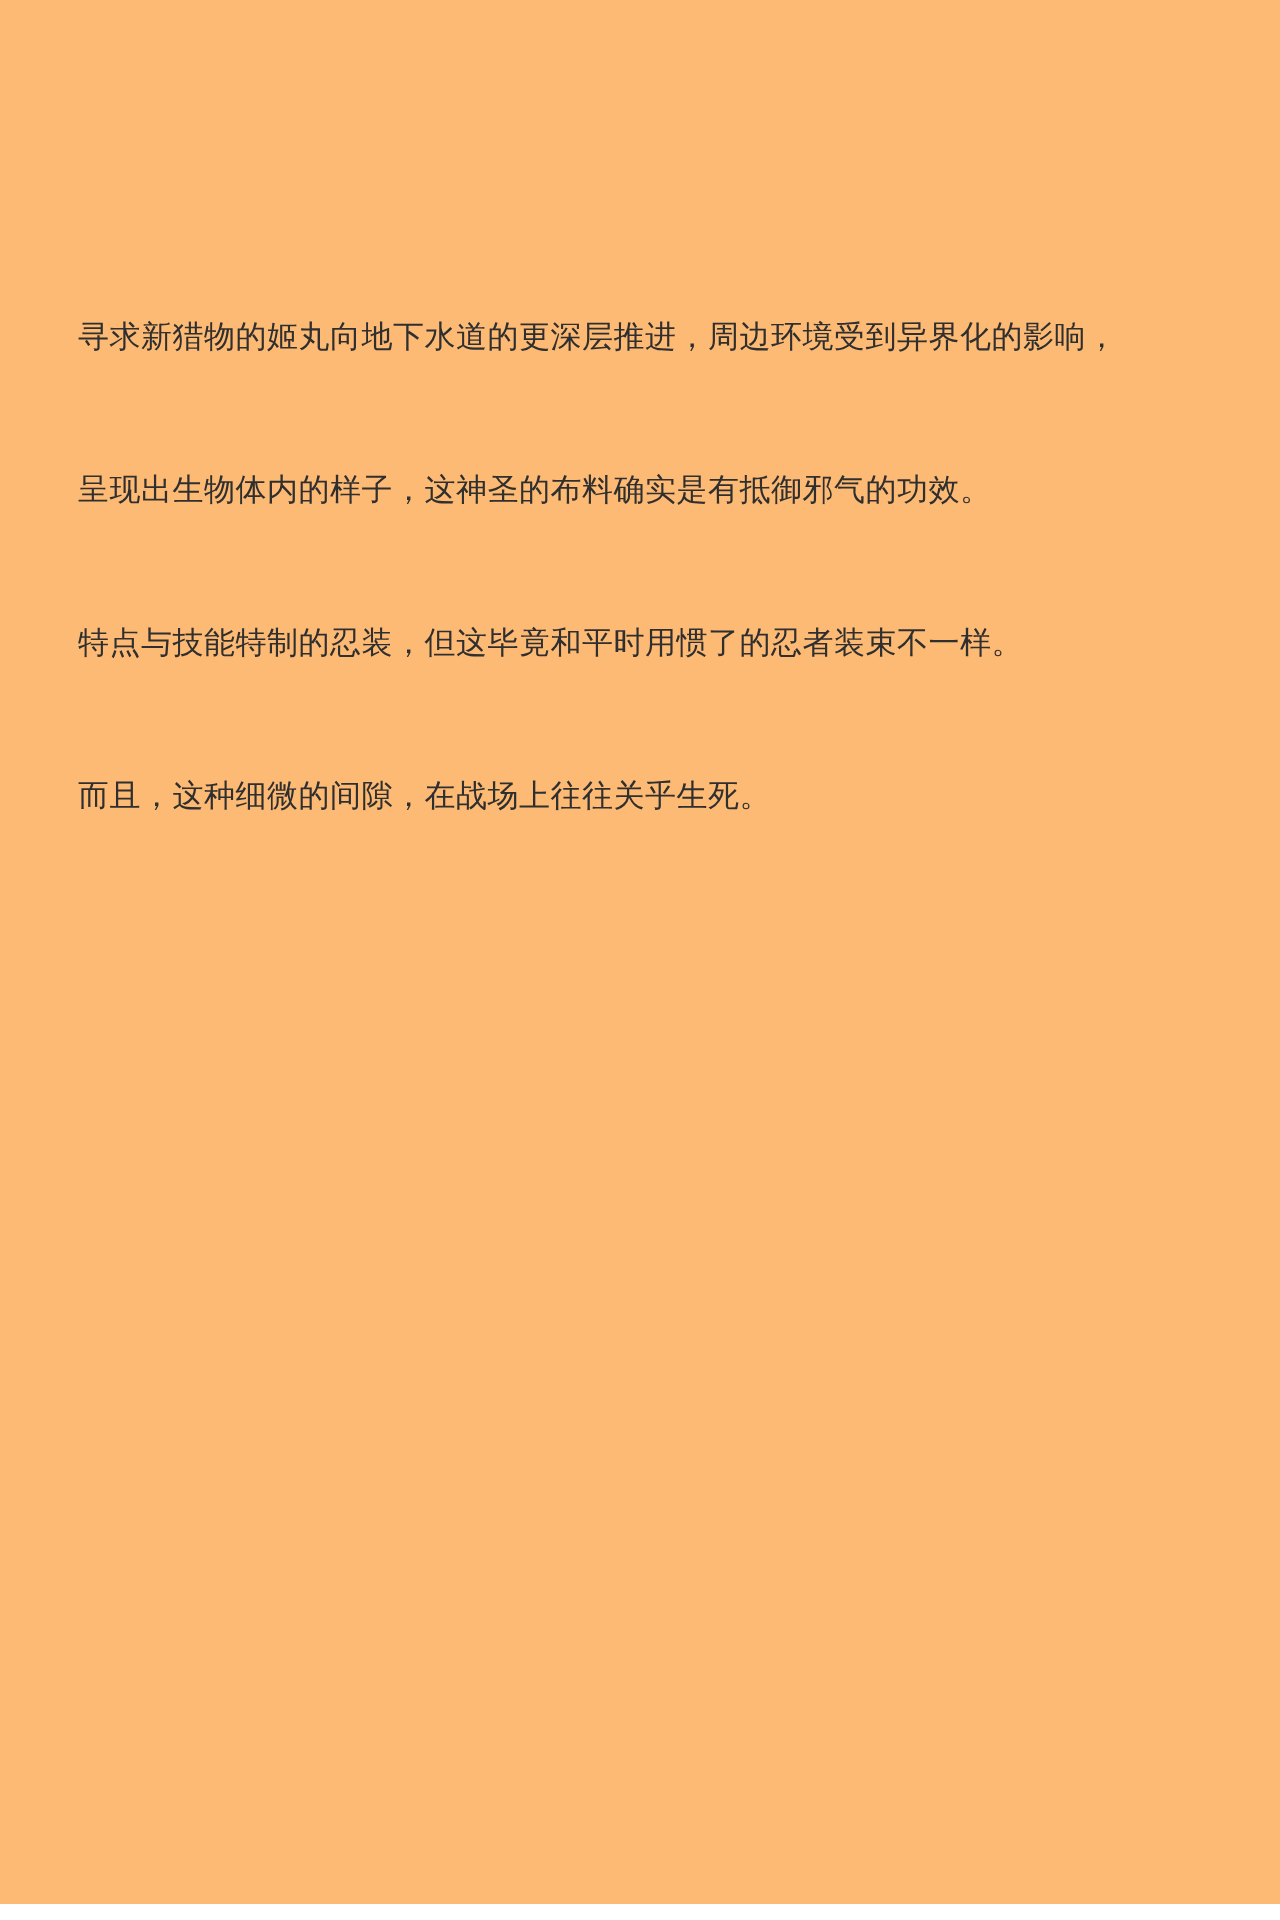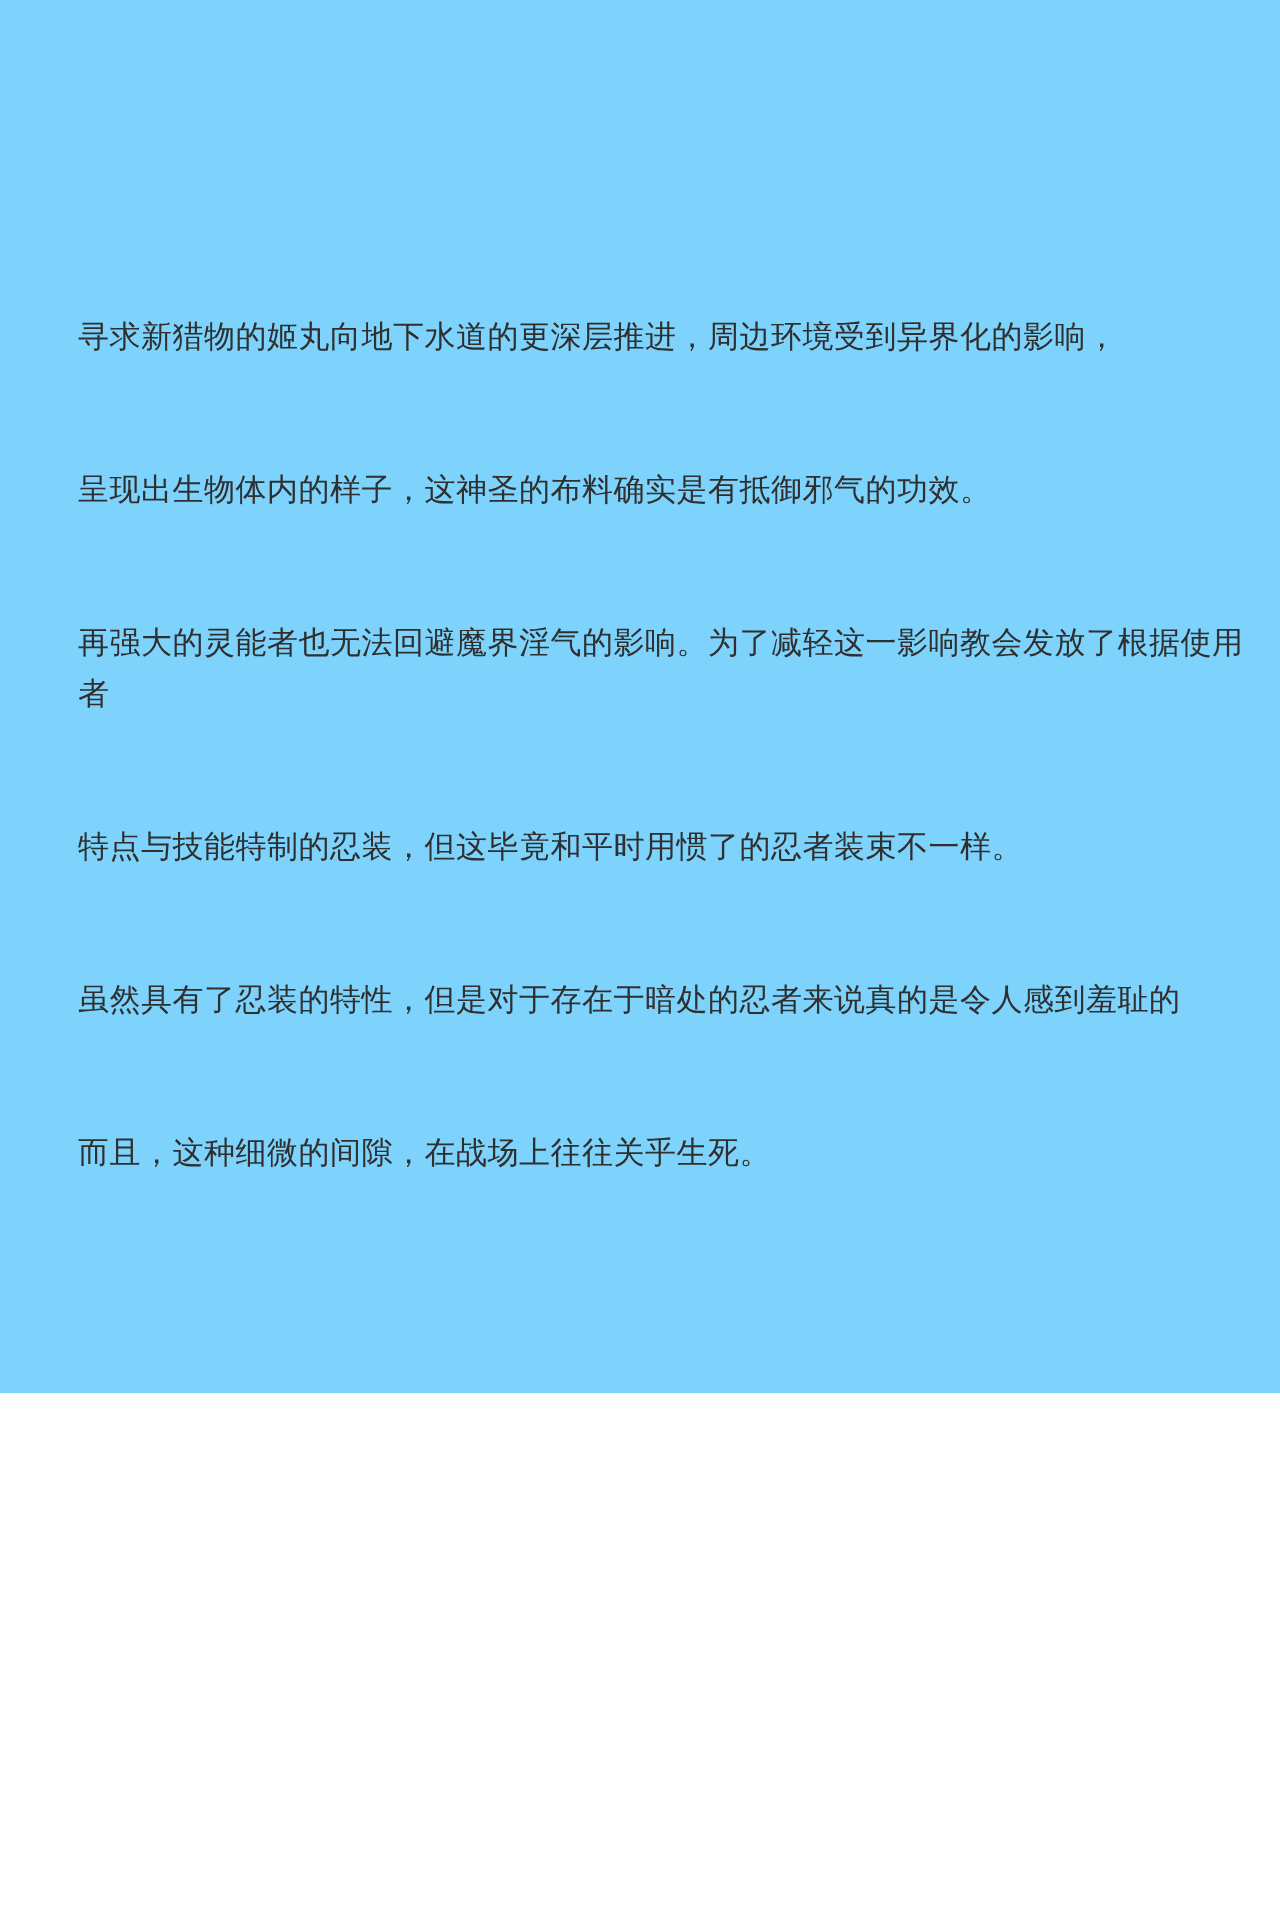--- a/index.html
+++ b/index.html
@@ -12,22 +12,22 @@
     height: 1920px;
     position: relative;
     overflow: hidden;
     font-family: "DejaVu Sans", sans-serif;
   }
   .page {
     position: absolute;
     left: 0;
     top: 0;
     width: 1280px;
-    height: 1393px;
-    background: #7dd3fc;
+    height: 1904px;
+    background: #fdba74;
   }
   .text-block {
     position: absolute;
     left: 78px;
     top: 209px;
     width: 1185px;
     color: #2f2f2f;
     font-size: 31px;
     font-weight: 300;
     line-height: 51px;
@@ -39,23 +39,21 @@
     min-height: 51px;
   }
 </style>
 </head>
 <body>
 
 <div class="page">
   <div class="text-block">
     <div class="text-line">寻求新猎物的姬丸向地下水道的更深层推进，周边环境受到异界化的影响，</div>
     <div class="text-line">呈现出生物体内的样子，这神圣的布料确实是有抵御邪气的功效。</div>
-    <div class="text-line">再强大的灵能者也无法回避魔界淫气的影响。为了减轻这一影响教会发放了根据使用者</div>
     <div class="text-line">特点与技能特制的忍装，但这毕竟和平时用惯了的忍者装束不一样。</div>
-    <div class="text-line">虽然具有了忍装的特性，但是对于存在于暗处的忍者来说真的是令人感到羞耻的</div>
     <div class="text-line">而且，这种细微的间隙，在战场上往往关乎生死。</div>
     
     
     
     
     
     
     
     
     

